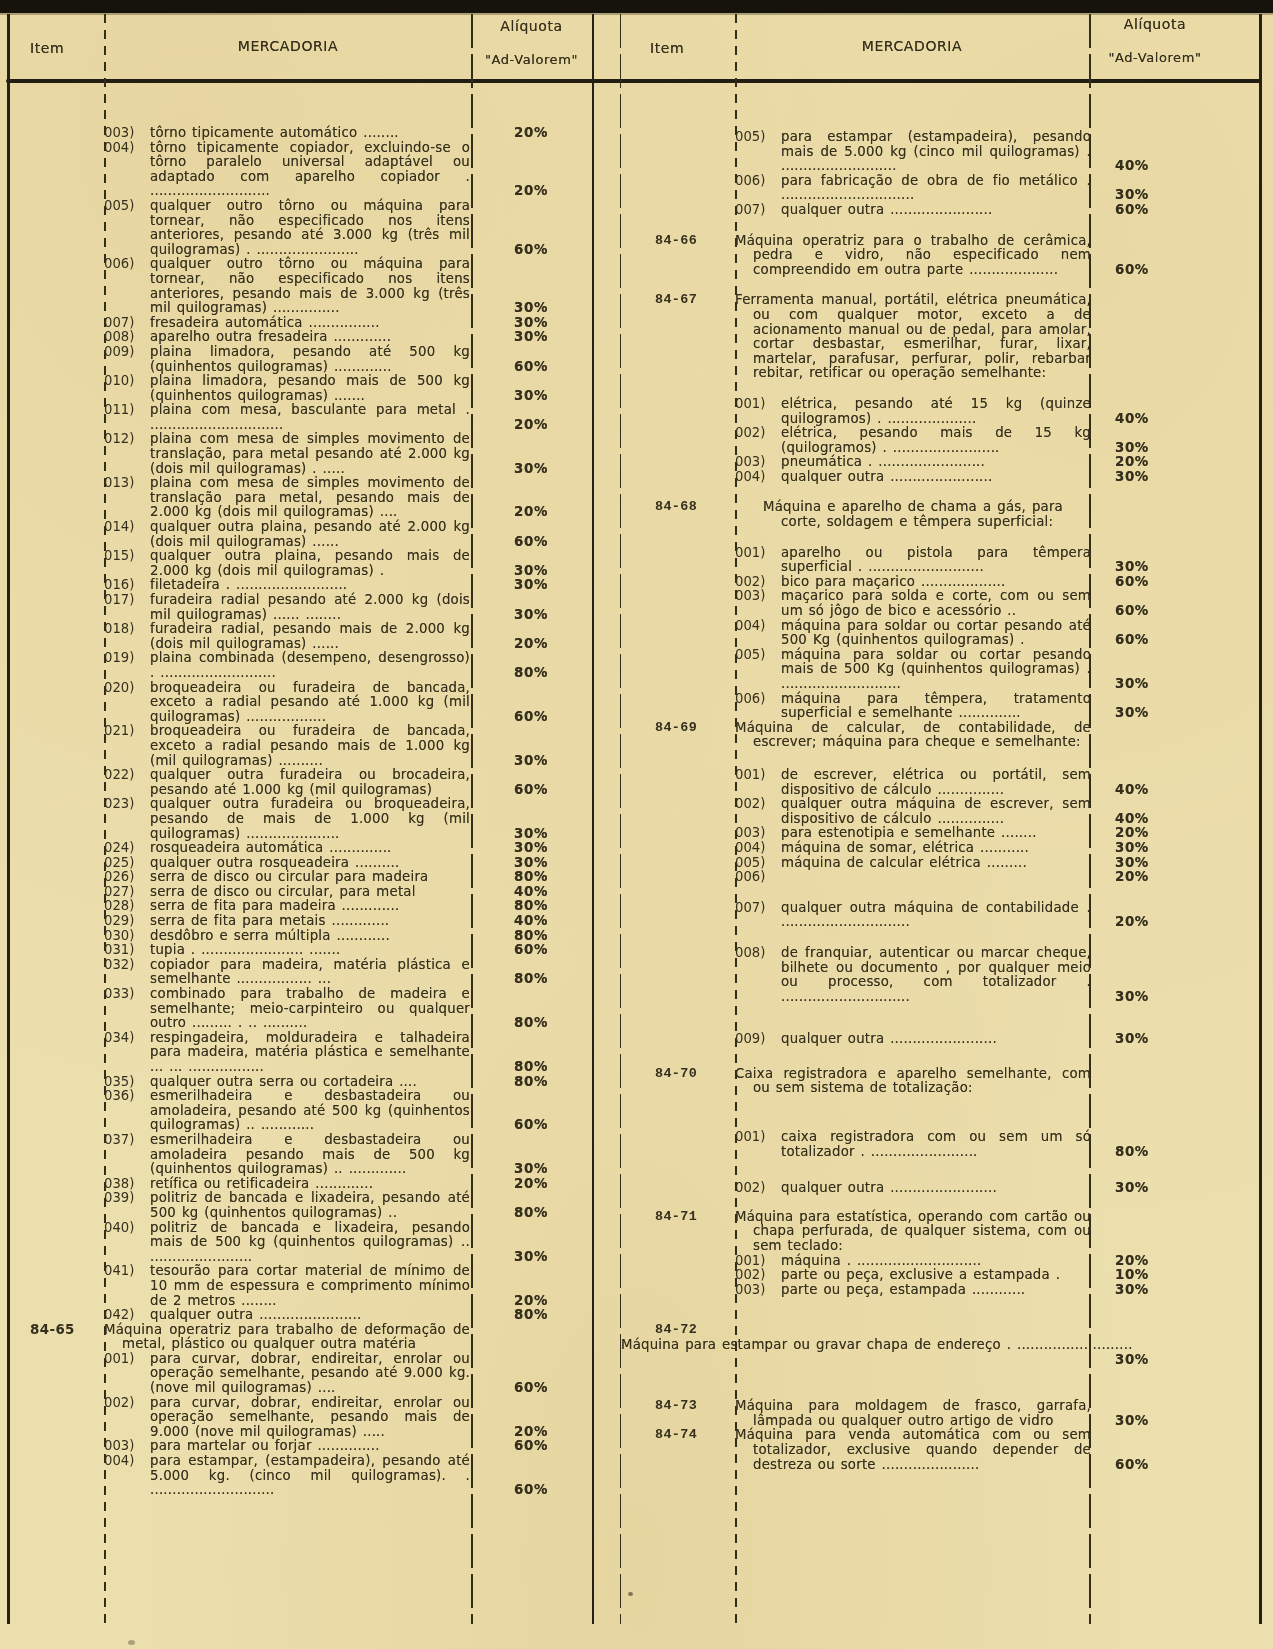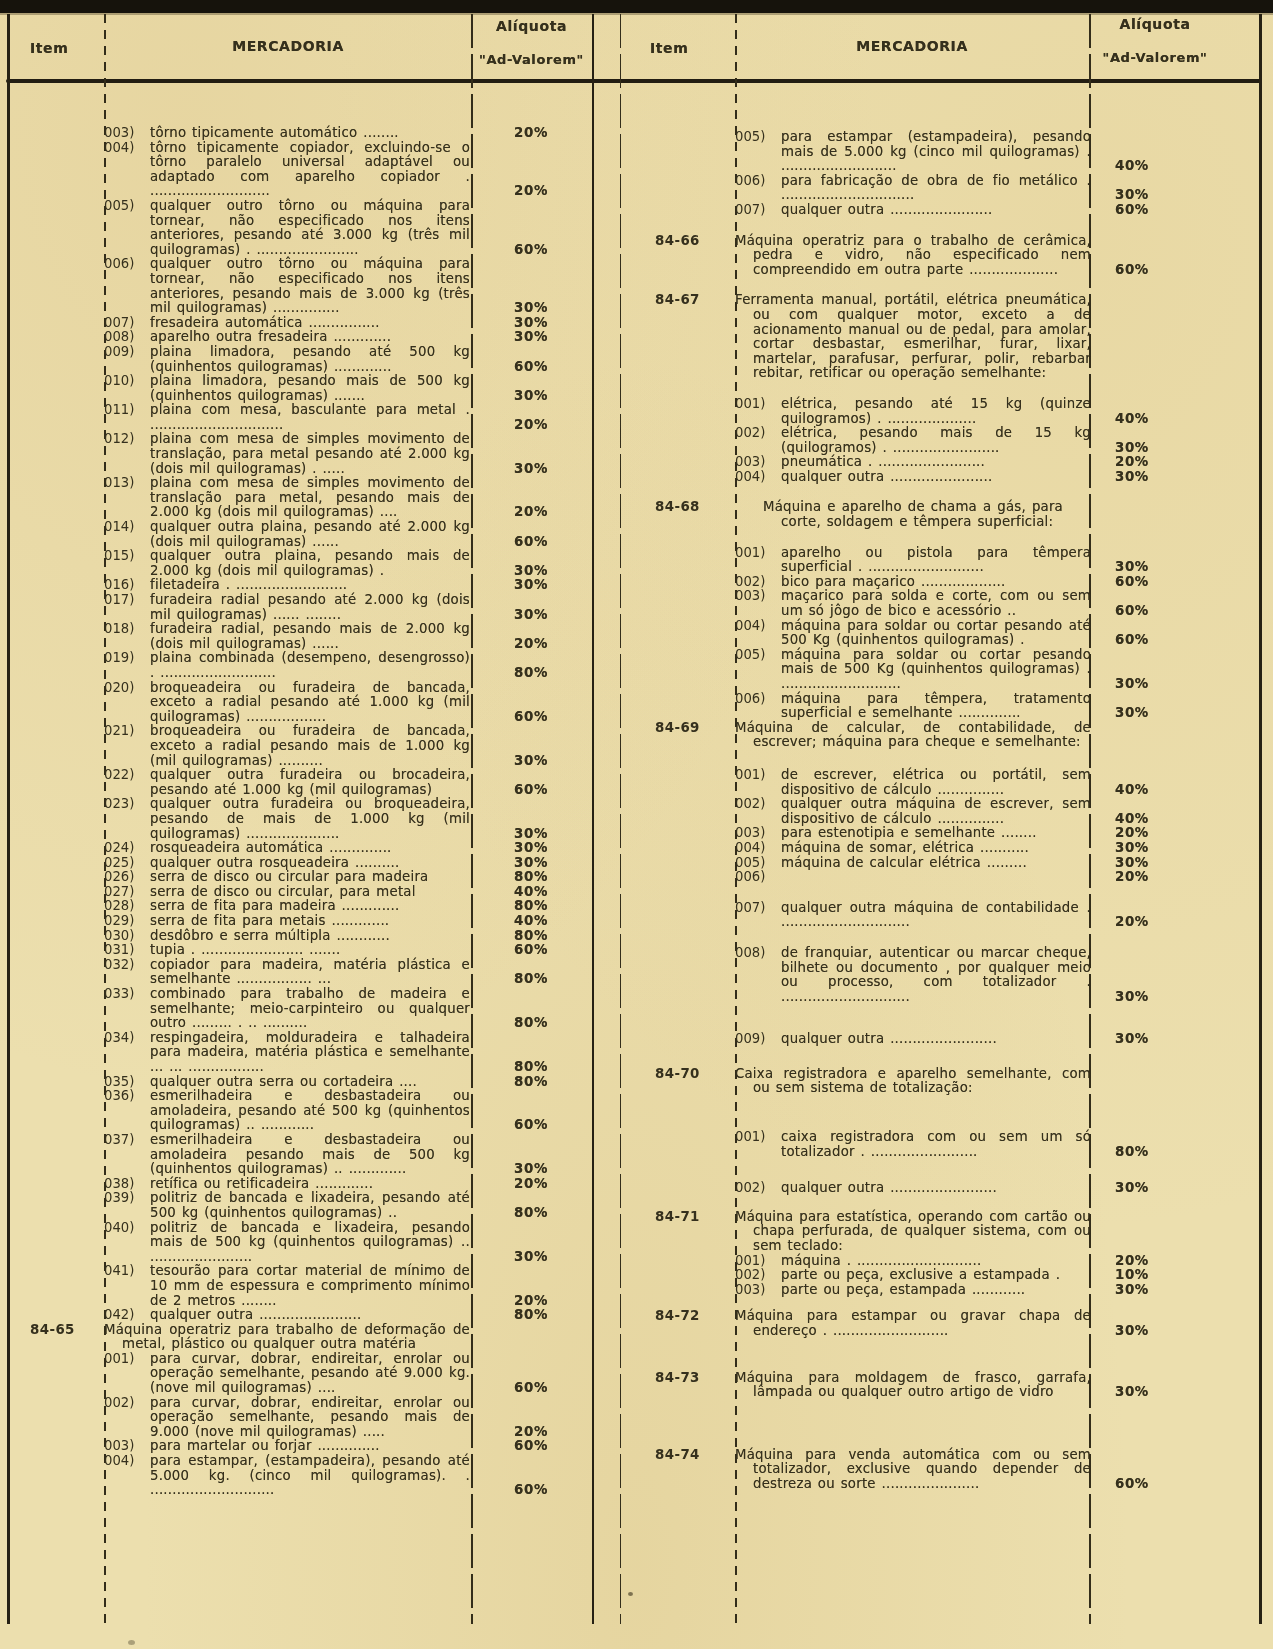--- a/index.html
+++ b/index.html
@@ -12,30 +12,30 @@
       radial-gradient(ellipse at 50% 95%, rgba(200,168,95,.18), transparent 55%),
       #ecdfae;
   }
   .topbar{position:absolute;left:0;top:0;width:1273px;height:13px;background:#16130c;
     box-shadow:0 2px 0 rgba(60,50,25,.35);}
   .hrule{position:absolute;left:6px;top:79px;width:1256px;height:4px;background:#221d12;border-radius:2px;}
   .vline{position:absolute;top:14px;height:1610px;width:2px;}
   .v-solid{background:#262114;}
   .v-dash-short{background:repeating-linear-gradient(to bottom,#332d1a 0 9px,rgba(0,0,0,0) 9px 16px);}
   .v-dash-long{background:repeating-linear-gradient(to bottom,#332d1a 0 34px,rgba(0,0,0,0) 34px 40px);}
-  .hdr{position:absolute;font-weight:bold;font-size:14px;letter-spacing:.6px;
+  .hdr{position:absolute;font-weight:normal;font-size:14px;letter-spacing:.6px;
     text-shadow:0 0 .5px rgba(50,40,15,.7);}
   .hdr.center{text-align:center;}
   .col{position:absolute;}
   #col-left{left:8px;top:126px;width:584px;}
   #col-right{left:621px;top:130px;width:640px;}
   .row{display:flex;align-items:stretch;}
   .itemno{flex:none;width:96px;padding-left:22px;box-sizing:border-box;align-self:flex-start;
     font-weight:bold;font-size:13.4px;line-height:14.6px;letter-spacing:.4px;}
-  #col-right .itemno{width:114px;padding-left:34px;}
+  #col-right .itemno{width:114px;padding-left:34px;font-family:Liberation Mono, monospace;}
   .body{flex:1;display:flex;align-self:flex-start;min-width:0;}
   .subno{flex:none;width:46px;font-size:13.2px;line-height:14.6px;}
   .textd{flex:1;text-align:justify;font-size:13.3px;line-height:14.6px;
     letter-spacing:.22px;word-spacing:1.4px;text-shadow:0 0 .45px rgba(55,45,18,.55);}
   .textd.hang{padding-left:18px;text-indent:-18px;}
   .pct{flex:none;width:122px;align-self:flex-end;text-align:center;
     font-weight:bold;font-size:13.4px;line-height:14.6px;letter-spacing:.6px;
     text-shadow:0 0 .5px rgba(50,40,15,.6);}
   #col-right .pct{width:170px;text-align:left;padding-left:24px;box-sizing:border-box;}
   .smudge{position:absolute;border-radius:50%;background:rgba(40,32,14,.55);}
@@ -678,35 +678,35 @@
         <div class="pct">10%</div>
       </div>
       <div class="row">
         <div class="itemno"></div>
         <div class="body">
           <div class="subno">003)</div>
           <div class="textd">parte ou peça, estampada ............</div>
         </div>
         <div class="pct">30%</div>
       </div>
-      <div class="row" style="margin-top: 12px;">
+      <div class="row" style="margin-top: 26px; flex-direction: column;">
         <div class="itemno">84-72</div>
         <div class="body">
           <div class="textd hang">Máquina para estampar ou gravar chapa de endereço . ..........................</div>
         </div>
         <div class="pct">30%</div>
       </div>
       <div class="row" style="margin-top: 32px;">
         <div class="itemno">84-73</div>
         <div class="body">
           <div class="textd hang">Máquina para moldagem de frasco, garrafa, lâmpada ou qualquer outro artigo de vidro</div>
         </div>
         <div class="pct">30%</div>
       </div>
-      <div class="row" style="margin-top: 48px;">
+      <div class="row" style="">
         <div class="itemno">84-74</div>
         <div class="body">
           <div class="textd hang">Máquina para venda automática com ou sem totalizador, exclusive quando depender de destreza ou sorte ......................</div>
         </div>
         <div class="pct">60%</div>
       </div>
     </div>
 
   <div class="smudge" style="left:628px;top:1592px;width:5px;height:4px;"></div>
   <div class="smudge" style="left:128px;top:1640px;width:7px;height:5px;opacity:.6;"></div>

